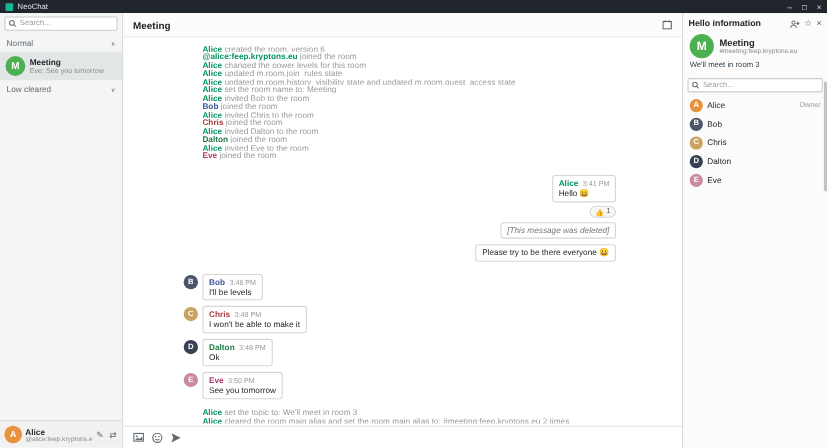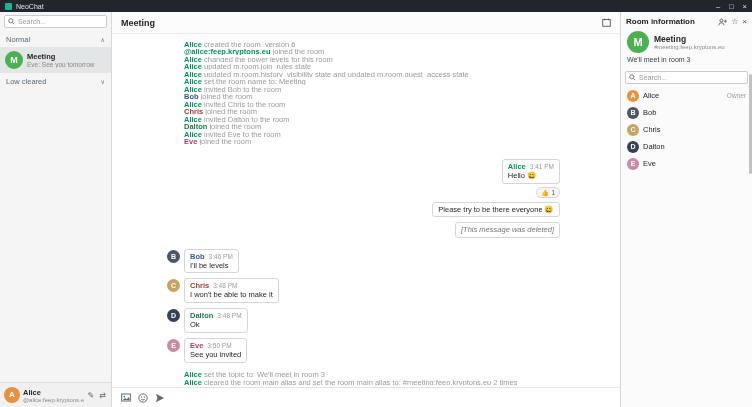--- a/index.html
+++ b/index.html
@@ -176,29 +176,29 @@
               <div class="btext">Hello 😀</div>
             </div>
           </div>
           <div class="reaction-row">
             <span class="reaction">
               <span>👍</span>
               <span>1</span>
             </span>
           </div>
           <div class="msg-row out">
-            <div class="bubble">
-              <div class="btext">Please try to be there everyone 😀</div>
-            </div>
-          </div>
-          <div class="msg-row out">
             <div class="bubble deleted">
               <div class="btext">[This message was deleted]</div>
             </div>
           </div>
+          <div class="msg-row out">
+            <div class="bubble">
+              <div class="btext">Please try to be there everyone 😀</div>
+            </div>
+          </div>
           <div class="msg-row in gap-md">
             <div class="avatar" style="height: 13px; width: 13px; font-size: 7px; background: rgb(74, 85, 104);">B</div>
             <div class="bubble">
               <div class="hdr">
                 <span class="name" style="color: rgb(57, 87, 154);">Bob</span>
                 <span class="time">3:46 PM</span>
               </div>
               <div class="btext">I'll be levels</div>
             </div>
           </div>
@@ -222,21 +222,21 @@
               <div class="btext">Ok</div>
             </div>
           </div>
           <div class="msg-row in">
             <div class="avatar" style="height: 13px; width: 13px; font-size: 7px; background: rgb(201, 139, 160);">E</div>
             <div class="bubble">
               <div class="hdr">
                 <span class="name" style="color: rgb(176, 58, 110);">Eve</span>
                 <span class="time">3:50 PM</span>
               </div>
-              <div class="btext">See you invited</div>
+              <div class="btext">See you tomorrow</div>
             </div>
           </div>
           <div class="ev gap-sm"><span class="name" style="color: rgb(0, 148, 90);">Alice</span> set the topic to: We'll meet in room 3</div>
           <div class="ev"><span class="name" style="color: rgb(0, 148, 90);">Alice</span> cleared the room main alias and set the room main alias to: #meeting:feep.kryptons.eu 2 times</div>
         </div>
 
       <div class="composer">
         <span class="cicon">
           <svg width="10" height="9" viewBox="0 0 12 10">
               <rect x="0.8" y="0.8" width="10.4" height="8.4" fill="none" stroke="#5f6b73" stroke-width="1.2"></rect>
@@ -255,21 +255,21 @@
         <span class="cicon">
           <svg width="10" height="10" viewBox="0 0 12 12">
               <path d="M1 1 L11 6 L1 11 L3 6 Z" fill="#5f6b73"></path>
             </svg>
         </span>
       </div>
     </main>
 
     <aside class="panel">
       <div class="panel-header">
-        <span class="panel-title">Room information</span>
+        <span class="panel-title">Hello information</span>
         <span class="picon">
           <svg width="9" height="8" viewBox="0 0 12 10">
               <circle cx="4.5" cy="3" r="2" fill="none" stroke="#555" stroke-width="1.1"></circle>
               <path d="M1 9.5 Q1 6 4.5 6 Q8 6 8 9.5" fill="none" stroke="#555" stroke-width="1.1"></path>
               <line x1="9.8" y1="2" x2="9.8" y2="6" stroke="#555" stroke-width="1.1"></line>
               <line x1="7.8" y1="4" x2="11.8" y2="4" stroke="#555" stroke-width="1.1"></line>
             </svg>
         </span>
         <span class="picon">☆</span>
         <span class="picon">×</span>

